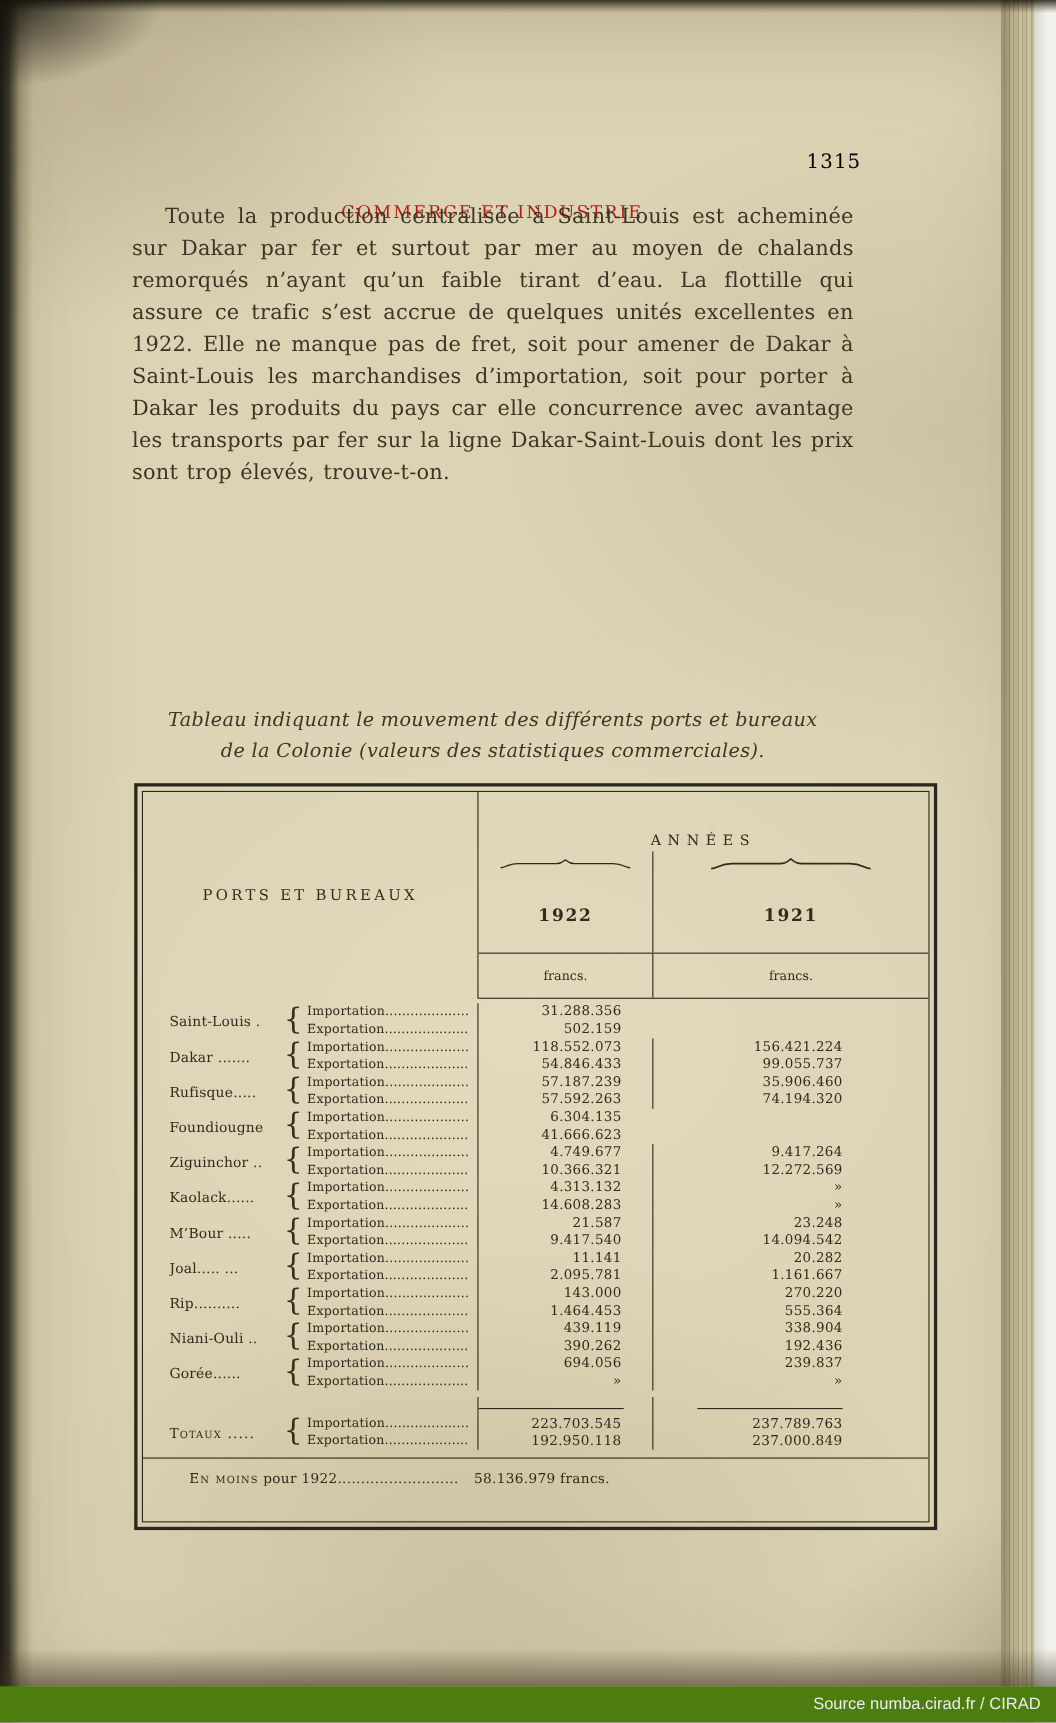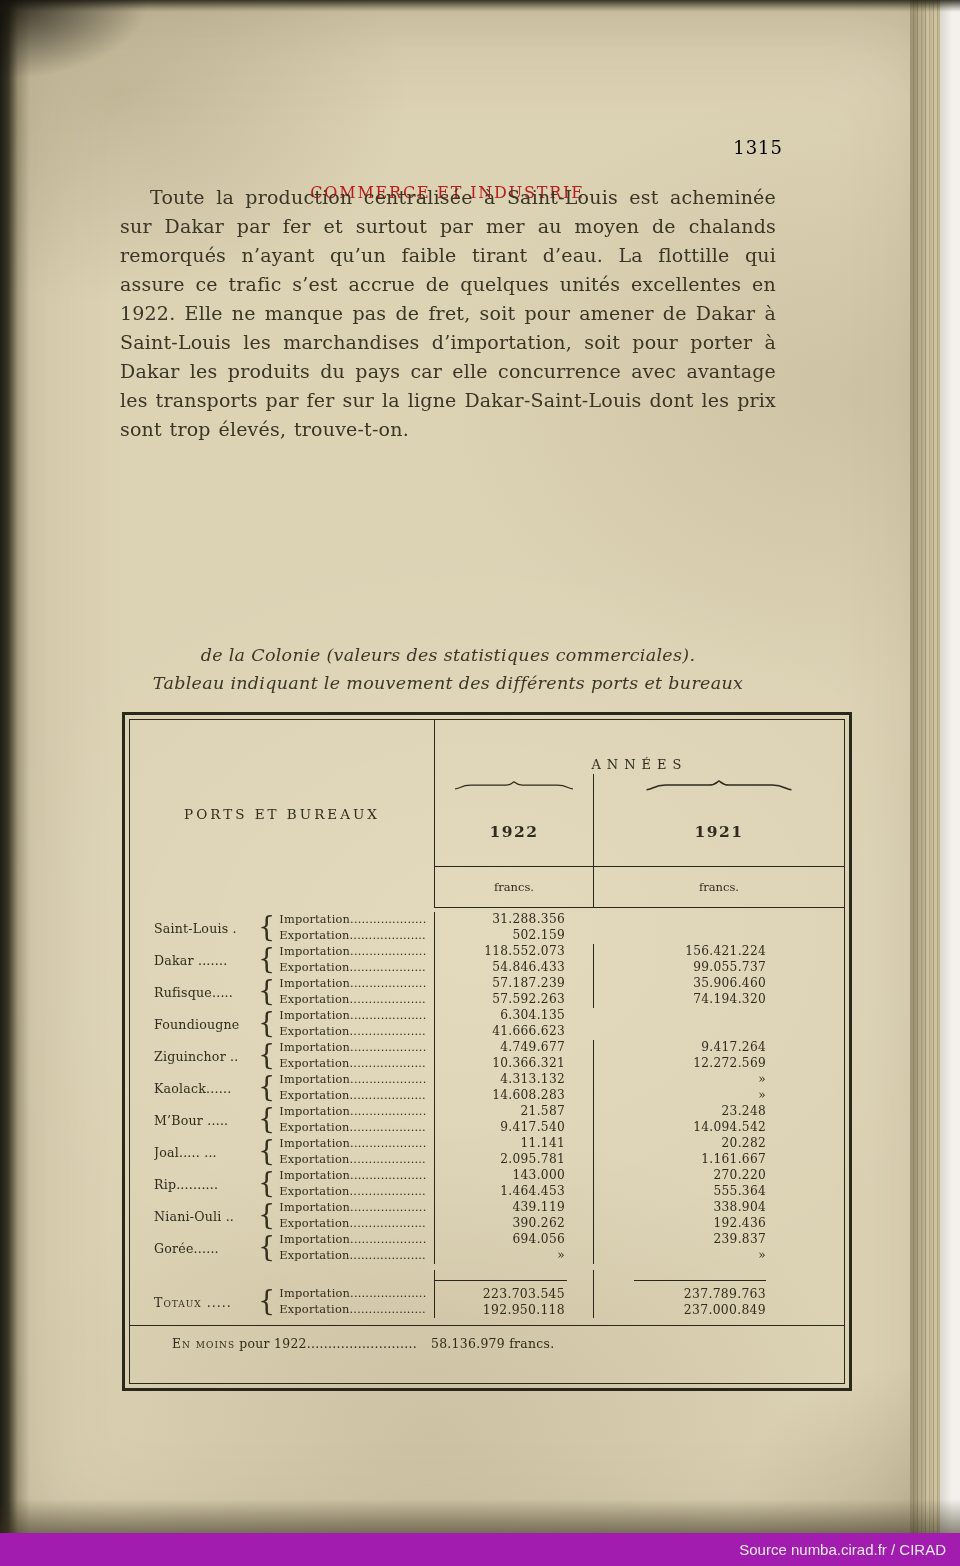--- a/index.html
+++ b/index.html
@@ -28,21 +28,21 @@
   }
   .left-binding{position:absolute;top:0;left:0;width:30px;height:1566px;
     background:linear-gradient(90deg,#1d1b14 0,#3a3526 8px,rgba(90,82,55,0.35) 18px,transparent 30px);}
   .top-edge{position:absolute;top:0;left:0;right:0;height:12px;
     background:linear-gradient(180deg,rgba(32,29,19,0.85),rgba(70,64,42,0.25) 70%,transparent);}
   .corner-dark{position:absolute;top:0;left:0;width:150px;height:80px;
     background:radial-gradient(ellipse at 0% 0%,rgba(18,16,10,0.85),transparent 70%);}
   .bottom-shadow{position:absolute;left:0;right:0;bottom:33px;height:34px;
     background:linear-gradient(180deg,transparent,rgba(55,48,28,0.55));}
   .source-bar{
-    position:absolute;left:0;right:0;bottom:0;height:33px;background:#a21caf;
+    position:absolute;left:0;right:0;bottom:0;height:33px;background:#4d7c0f;
     color:#ececec;font-family:"Liberation Sans","DejaVu Sans",sans-serif;
     font-size:15px;line-height:33px;text-align:right;padding-right:14px;box-sizing:border-box;
     z-index:9;
   }
   
   .content{position:absolute;inset:0;color:#37321f;z-index:5;}
   .pg-header{position:absolute;top:138px;left:120px;width:655px;height:24px;}
   .pg-title{display:block;text-align:center;font-size:16px;letter-spacing:1.8px;color:#b91c1c;margin-top:45px;}
   .pg-num{position:absolute;right:-8px;top:-1px;font-size:18px;letter-spacing:1px;color:#000000;}
   .bodytext{position:absolute;top:183px;left:120px;width:656px;
@@ -113,22 +113,22 @@
     <div class="pg-header">
       <span class="pg-title">COMMERCE ET INDUSTRIE</span>
       <span class="pg-num">1315</span>
     </div>
 
     <div class="bodytext">
       <p class="indent">Toute la production centralisée à Saint-Louis est acheminée sur Dakar par fer et surtout par mer au moyen de chalands remorqués n’ayant qu’un faible tirant d’eau. La flottille qui assure ce trafic s’est accrue de quelques unités excellentes en 1922. Elle ne manque pas de fret, soit pour amener de Dakar à Saint-Louis les marchandises d’importation, soit pour porter à Dakar les produits du pays car elle concurrence avec avantage les transports par fer sur la ligne Dakar-Saint-Louis dont les prix sont trop élevés, trouve-t-on.</p>
     </div>
 
     <div class="caption">
+      <div>Tableau indiquant le mouvement des différents ports et bureaux</div>
       <div>de la Colonie (valeurs des statistiques commerciales).</div>
-      <div>Tableau indiquant le mouvement des différents ports et bureaux</div>
     </div>
 
     <div class="table-frame">
       <div class="table-inner">
 
         <div class="thead">
           <div class="ports-head">PORTS ET BUREAUX</div>
           <div class="years-head">
             <div class="annees">ANNÉES</div>
             <div class="yrow braces-row">

